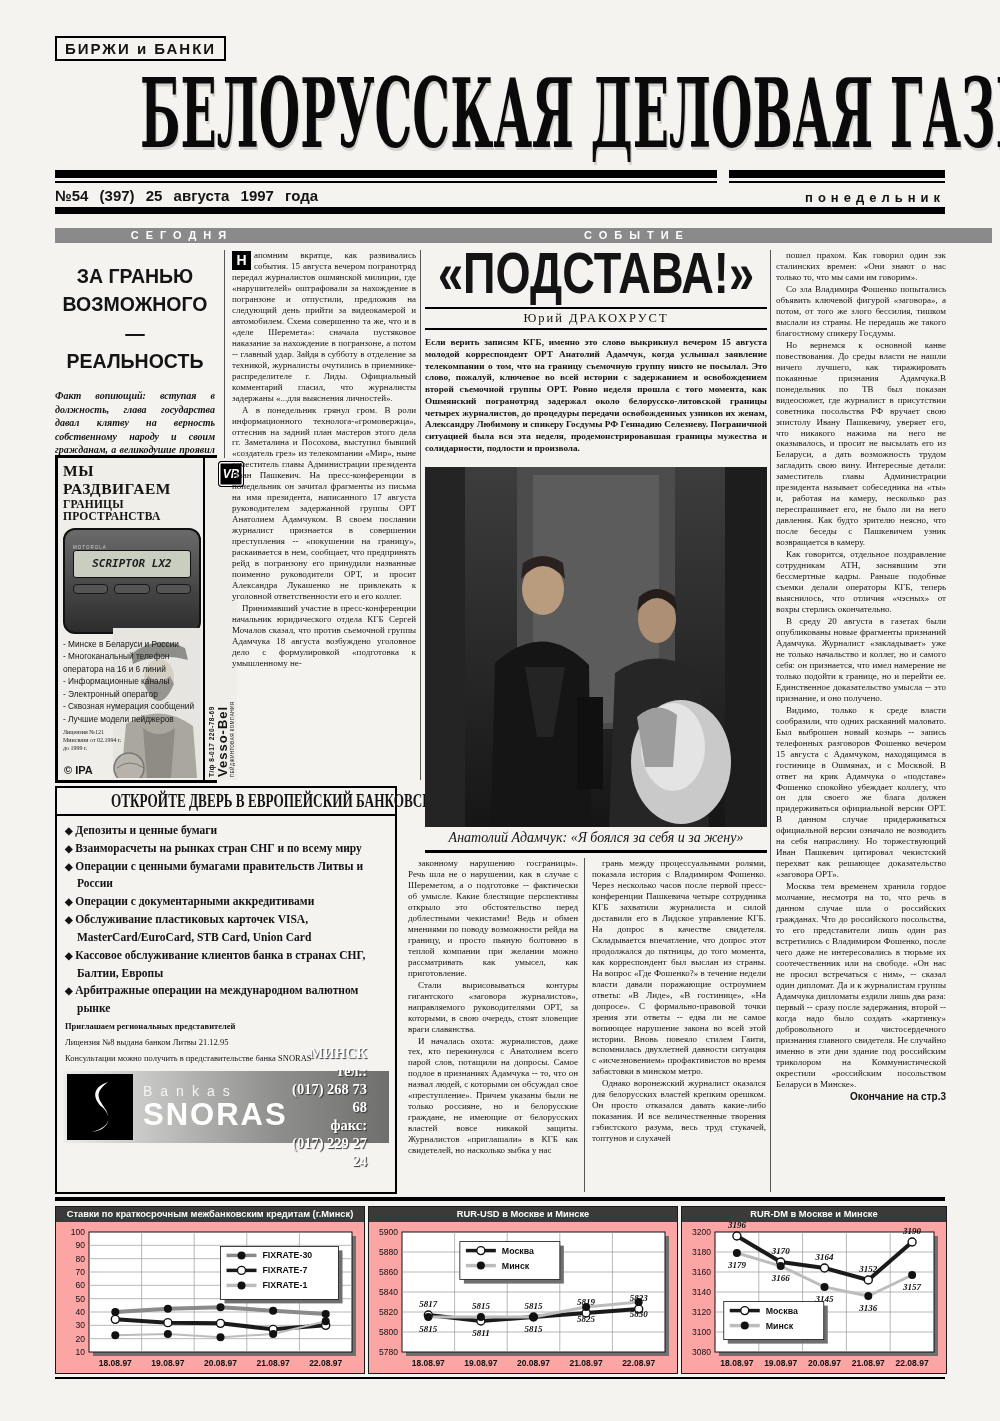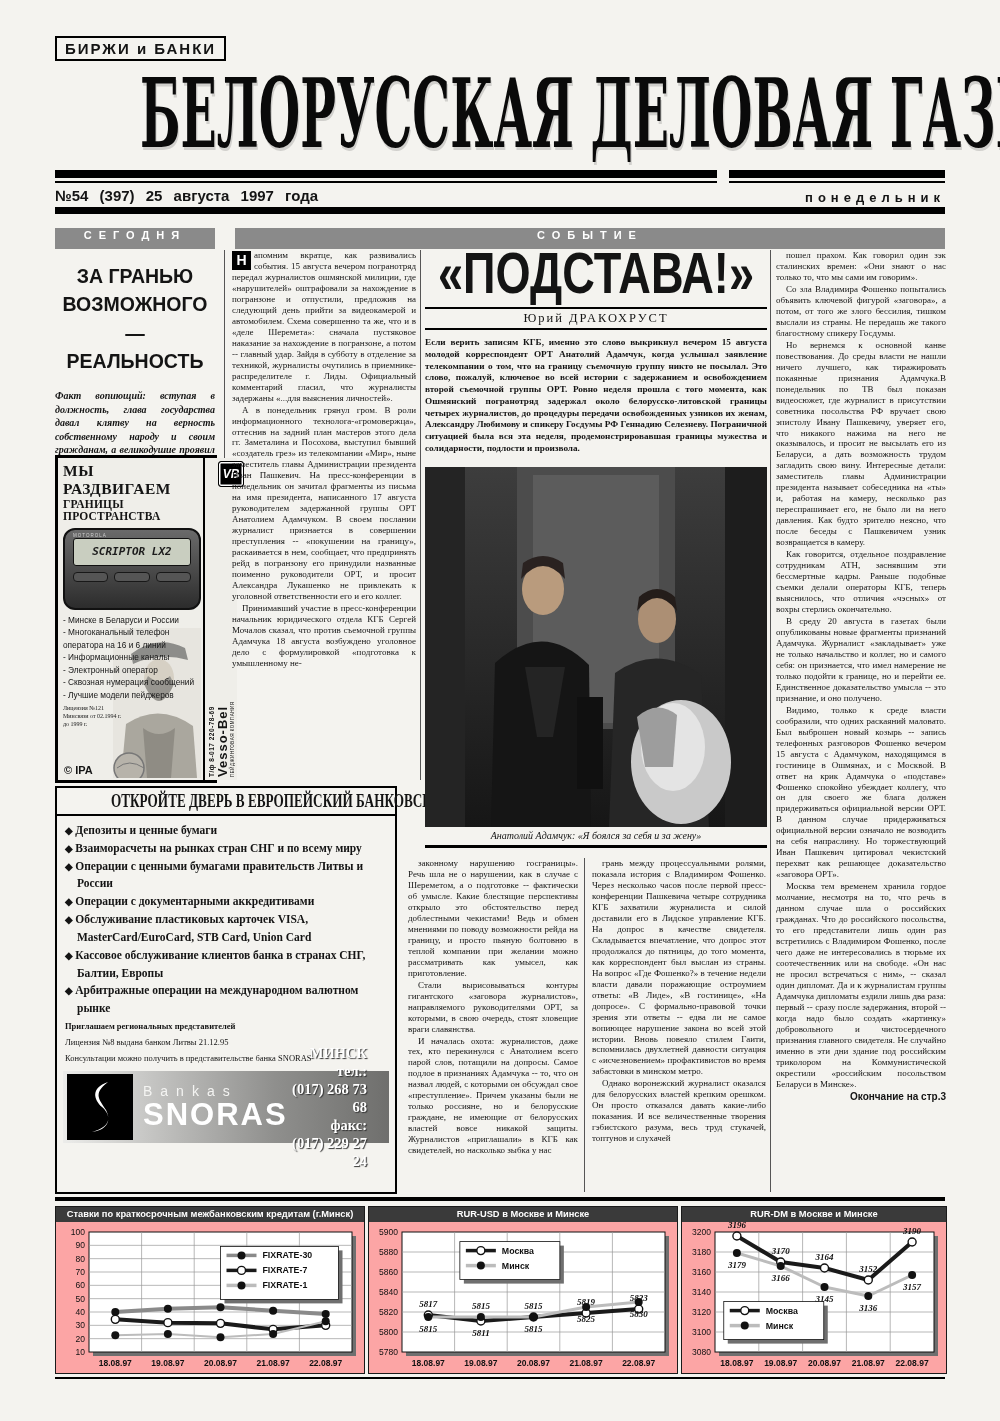--- a/index.html
+++ b/index.html
@@ -12,21 +12,21 @@
           font-weight:700;font-size:15px;letter-spacing:2px;background:#f4f3ef;}
   .mast-title{width:1000px;text-align:center;white-space:nowrap;font-family:"DejaVu Serif",serif;
           font-weight:700;font-size:66px;transform:scale(0.72,1.45);transform-origin:center;
           color:#0a0a0a;text-shadow:1.5px 1.5px 0 #44444433;}
   .rule-seg{background:#000;}
   .issue{font-family:"Liberation Sans",sans-serif;font-weight:700;font-size:15px;word-spacing:7px;}
   .weekday{font-family:"Liberation Sans",sans-serif;font-weight:700;font-size:13px;letter-spacing:5px;}
 
   
   .secbar{background:#8a8a8a;color:#fff;font-family:"Liberation Sans",sans-serif;font-weight:700;
-          font-size:11px;letter-spacing:7px;text-align:center;line-height:15px;height:21px;}
+          font-size:11px;letter-spacing:7px;text-align:center;line-height:15px;height:15px;padding-left:47px;}
 
   
   .bp{font-size:9px;line-height:1.22;text-align:justify;text-indent:10px;margin:0 0 1px 0;}
   .bp.noind{text-indent:0;}
   .col-rule{width:1px;background:#555;}
   .dropcap{float:left;width:19px;height:19px;background:#000;color:#fff;text-align:center;
            line-height:19px;font-weight:700;font-size:14px;margin:1px 3px 0 0;font-family:"Liberation Sans",sans-serif;}
 
   
   .today-head{font-family:"Liberation Sans",sans-serif;font-weight:700;font-size:19.5px;line-height:1.45;
@@ -34,30 +34,30 @@
   .today-lead{font-weight:700;font-style:italic;font-size:10px;line-height:1.35;text-align:justify;}
   .pageref{display:flex;align-items:center;gap:6px;font-weight:700;font-size:12px;font-family:"Liberation Sans",sans-serif;}
   .pageref::before,.pageref::after{content:"";flex:1;height:1.5px;background:#000;}
 
   
   .main-head{font-family:"Liberation Sans",sans-serif;font-weight:700;font-size:48px;letter-spacing:0;
              text-align:center;transform:scale(0.94,1.18);transform-origin:center;white-space:nowrap;}
   .byline{border-top:2px solid #000;border-bottom:2px solid #000;text-align:center;
           font-size:12.5px;letter-spacing:2px;padding:2px 0;}
   .mainlead{font-weight:700;font-size:9.2px;line-height:1.28;text-align:justify;}
-  .caption{font-style:italic;font-size:10px;text-align:center;padding:3px 0 4px 0;border-bottom:3px solid #000;}
+  .caption{font-style:italic;font-size:14px;text-align:center;padding:3px 0 4px 0;border-bottom:3px solid #000;}
   .endnote{font-weight:700;font-size:10px;text-align:right;font-family:"Liberation Sans",sans-serif;}
 
   
   .pagerad{border:3px solid #000;background:#efeee9;display:flex;}
   .pager-main{flex:1;padding:4px 2px 2px 5px;position:relative;}
   .pager-title1{font-family:"Liberation Serif",serif;font-weight:700;font-size:15.5px;letter-spacing:.5px;}
   .pager-title2{font-family:"Liberation Serif",serif;font-weight:700;font-size:11.5px;letter-spacing:.2px;}
   .pager-dev{width:118px;height:72px;margin:6px auto 4px auto;background:linear-gradient(#6a6a6a,#2c2c2c);
-             border-radius:12px;border:2px solid #111;padding:3px 8px;position:relative;}
+             border-radius:12px;border:2px solid #111;padding:15px 8px;position:relative;}
   .pager-brand{color:#cfcfcf;font-size:4.5px;letter-spacing:1px;font-family:"Liberation Sans",sans-serif;}
   .pager-screen{background:#c9cec0;border:1px solid #111;border-radius:3px;height:26px;line-height:26px;
                 text-align:center;font-family:"DejaVu Sans Mono",monospace;font-style:italic;
                 font-weight:700;font-size:11px;color:#1c1c1c;}
   .pager-btns{display:flex;gap:6px;margin-top:6px;}
   .pager-btns i{display:block;height:8px;flex:1;background:#555;border:1px solid #181818;border-radius:4px;}
   .adlist{margin:2px 0 0 0;padding:0;list-style:none;font-family:"Liberation Sans",sans-serif;
           font-size:8.3px;line-height:1.5;font-weight:400;position:relative;z-index:2;}
   .adlist li::before{content:"- ";}
   .license{font-size:6px;line-height:1.3;width:60px;margin-top:4px;color:#222;position:relative;z-index:2;}

